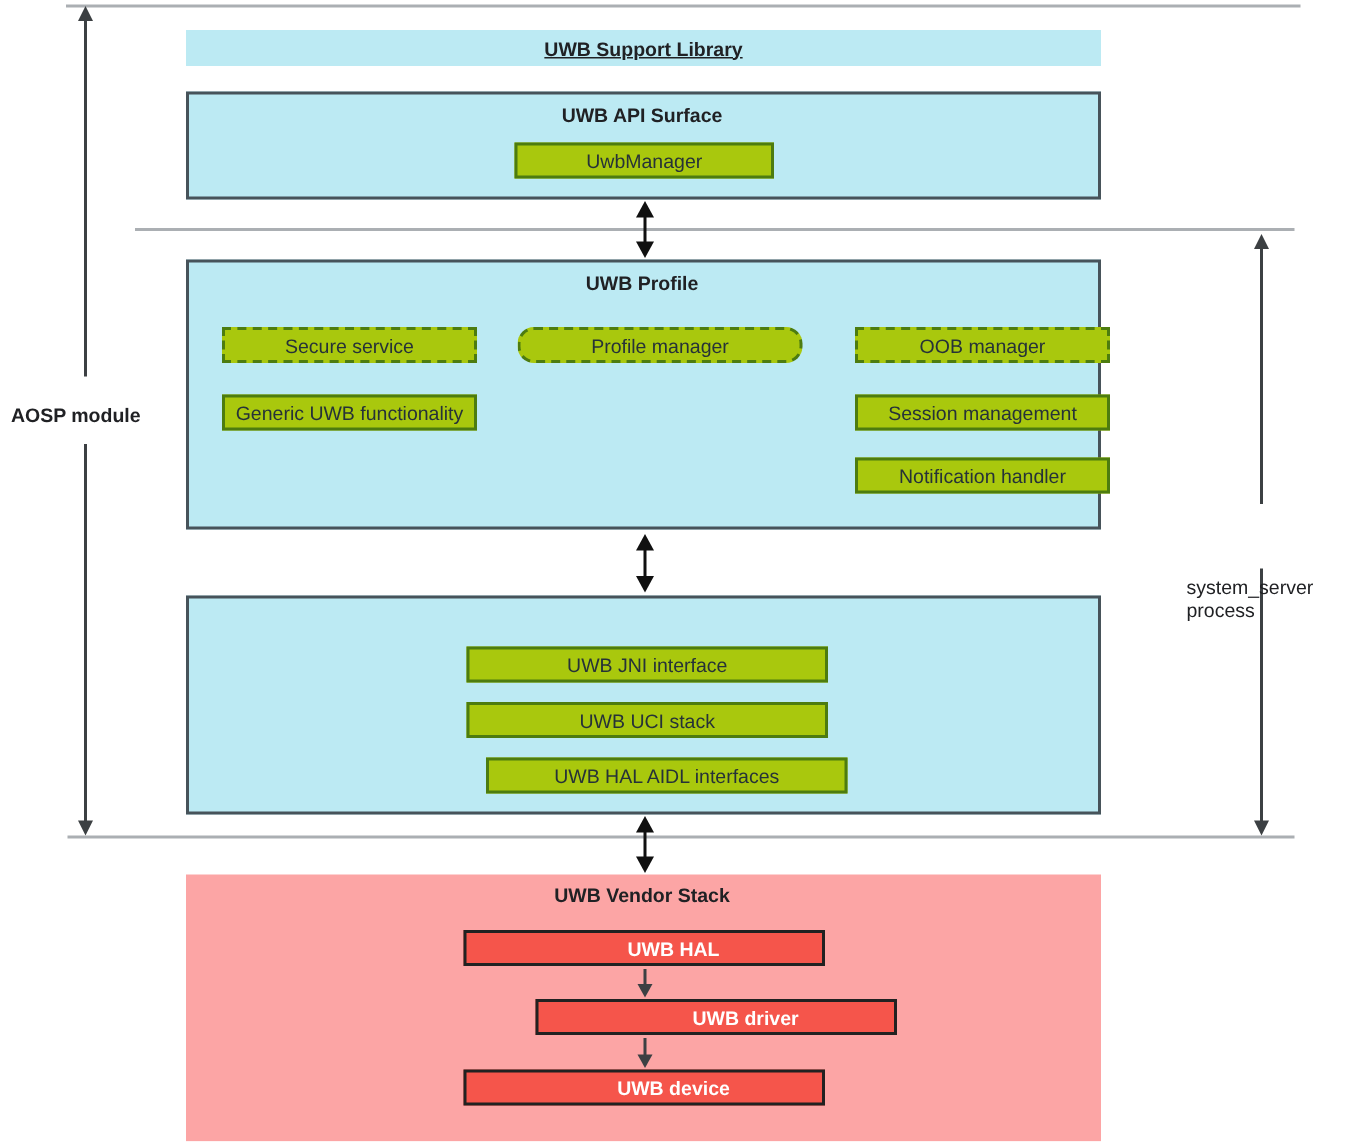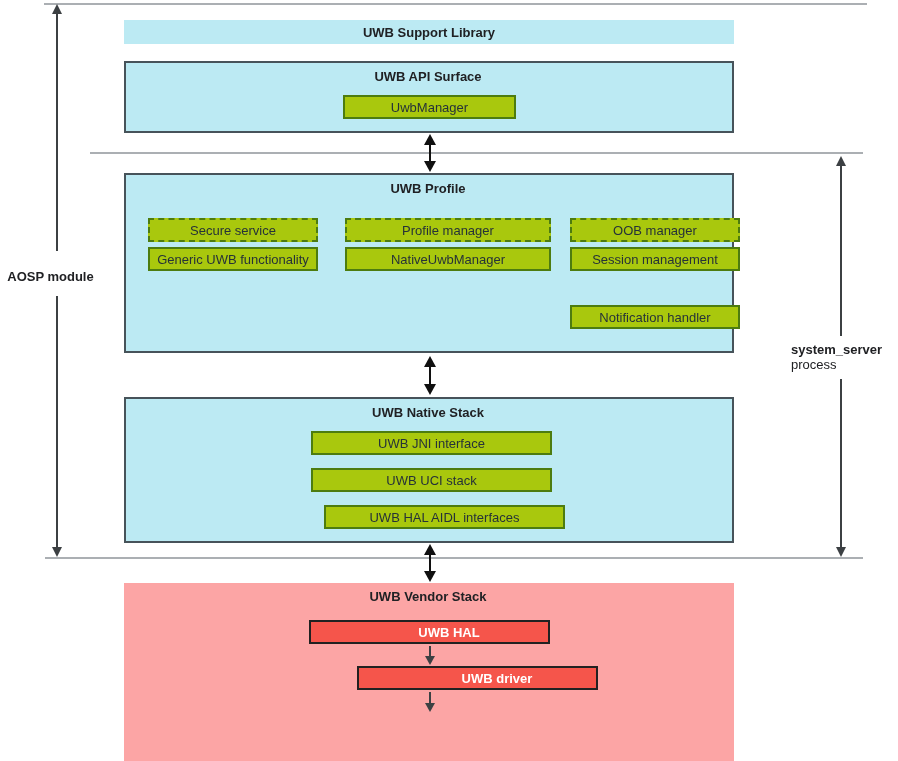--- a/index.html
+++ b/index.html
@@ -9,40 +9,40 @@
     color:#202124;overflow:hidden;
   }
   
   .hline{position:absolute;height:2px;background:#abafb3;}
   .hline-top{left:44px;top:3px;width:823px;}
   .hline-mid{left:90px;top:152px;width:773px;}
   .hline-bot{left:45px;top:557px;width:818px;}
 
   
   .layer{position:absolute;left:124px;width:610px;box-sizing:border-box;}
-  .cyan{background:#bceaf3;}
+  .cyan{background:#bceaf3;text-decoration:underline;}
   .bordered{border:2px solid #47535a;}
   .support-bar{top:20px;height:24px;display:flex;align-items:center;justify-content:center;
     font-weight:bold;font-size:13px;}
   .api-box{top:61px;height:72px;}
   .service-box{top:173px;height:180px;}
   .native-box{top:397px;height:146px;}
   .vendor-box{top:583px;height:178px;background:#fca5a5;}
   .box-title{position:absolute;left:0;right:2px;top:6px;text-align:center;
     font-weight:bold;font-size:13px;}
 
   
   .module{position:absolute;height:24px;box-sizing:border-box;background:#a9c80d;
     display:flex;align-items:center;justify-content:center;font-size:13px;color:#263238;
     border:2px solid #4d7c0f;}
   .module.dashed{border-style:dashed;border-width:2px;}
   .module.red{background:#f5554b;color:#ffffff;font-weight:bold;border:2px solid #212121;padding-left:39px;}
 
-  .col1{left:22px;width:170px;}  .col2{left:219px;width:206px;}  .col3{left:416px;width:170px;margin-left:28px;}
-  .row1{top:43px;} .row2{top:72px;} .row3{top:130px;}
+  .col1{left:22px;width:170px;}  .col2{left:219px;width:190px;border-radius:11px;}  .col3{left:416px;width:170px;margin-left:28px;}
+  .row1{top:43px;} .row2{top:88px;} .row3{top:130px;}
   .stackmod{left:185px;width:241px;}
 
   
   .varrow{position:absolute;width:12px;}
   .varrow .shaft{position:absolute;left:5px;width:2px;background:#101010;}
   .varrow .head{position:absolute;left:0;width:0;height:0;
     border-left:6px solid transparent;border-right:6px solid transparent;}
   .varrow .head.up{top:0;border-bottom:11px solid #101010;}
   .varrow .head.down{bottom:0;border-top:11px solid #101010;}
   .varrow.v2 .shaft{top:9px;bottom:9px;}
@@ -57,21 +57,21 @@
   
   .down-arrow{position:absolute;width:10px;}
   .down-arrow .shaft{position:absolute;left:4px;top:0;width:2px;background:#3c4043;}
   .down-arrow .head{position:absolute;left:0;bottom:0;width:0;height:0;
     border-left:5px solid transparent;border-right:5px solid transparent;
     border-top:9px solid #3c4043;}
 
   .side-label{position:absolute;font-size:13px;line-height:15px;}
   .aosp-label{left:0;top:269px;width:101px;text-align:center;font-weight:bold;}
   .sys-label{left:791px;top:342px;text-align:left;}
-  .sys-label .b{font-weight:bold;}
+  .sys-label .b{font-weight:normal;margin-top:42px;}
 </style>
 </head>
 <body>
 
 <div class="canvas">
 
   <div class="hline hline-top"></div>
   <div class="hline hline-mid"></div>
   <div class="hline hline-bot"></div>
 
@@ -104,33 +104,31 @@
       <div class="shaft"></div>
       <div class="head down"></div>
   </div>
 
   <div class="layer cyan bordered service-box">
     <div class="box-title">UWB Profile</div>
     <div class="module dashed col1 row1">Secure service</div>
     <div class="module dashed col2 row1">Profile manager</div>
     <div class="module dashed col3 row1">OOB manager</div>
     <div class="module col1 row2">Generic UWB functionality</div>
-    <div class="module col2 row2">NativeUwbManager</div>
     <div class="module col3 row2">Session management</div>
     <div class="module col3 row3">Notification handler</div>
   </div>
 
   <div class="varrow v2" style="left:424px;top:356px;height:39px;">
     <div class="head up"></div>
       <div class="shaft"></div>
       <div class="head down"></div>
   </div>
 
   <div class="layer cyan bordered native-box">
-    <div class="box-title">UWB Native Stack</div>
     <div class="module stackmod" style="top:32px;">UWB JNI interface</div>
     <div class="module stackmod" style="top:69px;">UWB UCI stack</div>
     <div class="module stackmod" style="top:106px;margin-left:13px;">UWB HAL AIDL interfaces</div>
   </div>
 
   <div class="varrow v2" style="left:424px;top:544px;height:38px;">
     <div class="head up"></div>
       <div class="shaft"></div>
       <div class="head down"></div>
   </div>
@@ -140,15 +138,16 @@
     <div class="module red stackmod" style="top:37px;">UWB HAL</div>
     <div class="down-arrow" style="left:301px;top:63px;height:19px;">
       <div class="shaft" style="height:12px;"></div>
         <div class="head"></div>
     </div>
     <div class="module red stackmod" style="top:83px;margin-left:48px;">UWB driver</div>
     <div class="down-arrow" style="left:301px;top:109px;height:20px;">
       <div class="shaft" style="height:13px;"></div>
         <div class="head"></div>
     </div>
+    <div class="module red stackmod" style="top:130px;">UWB device</div>
   </div>
 
 </div>
 
 </body></html>

